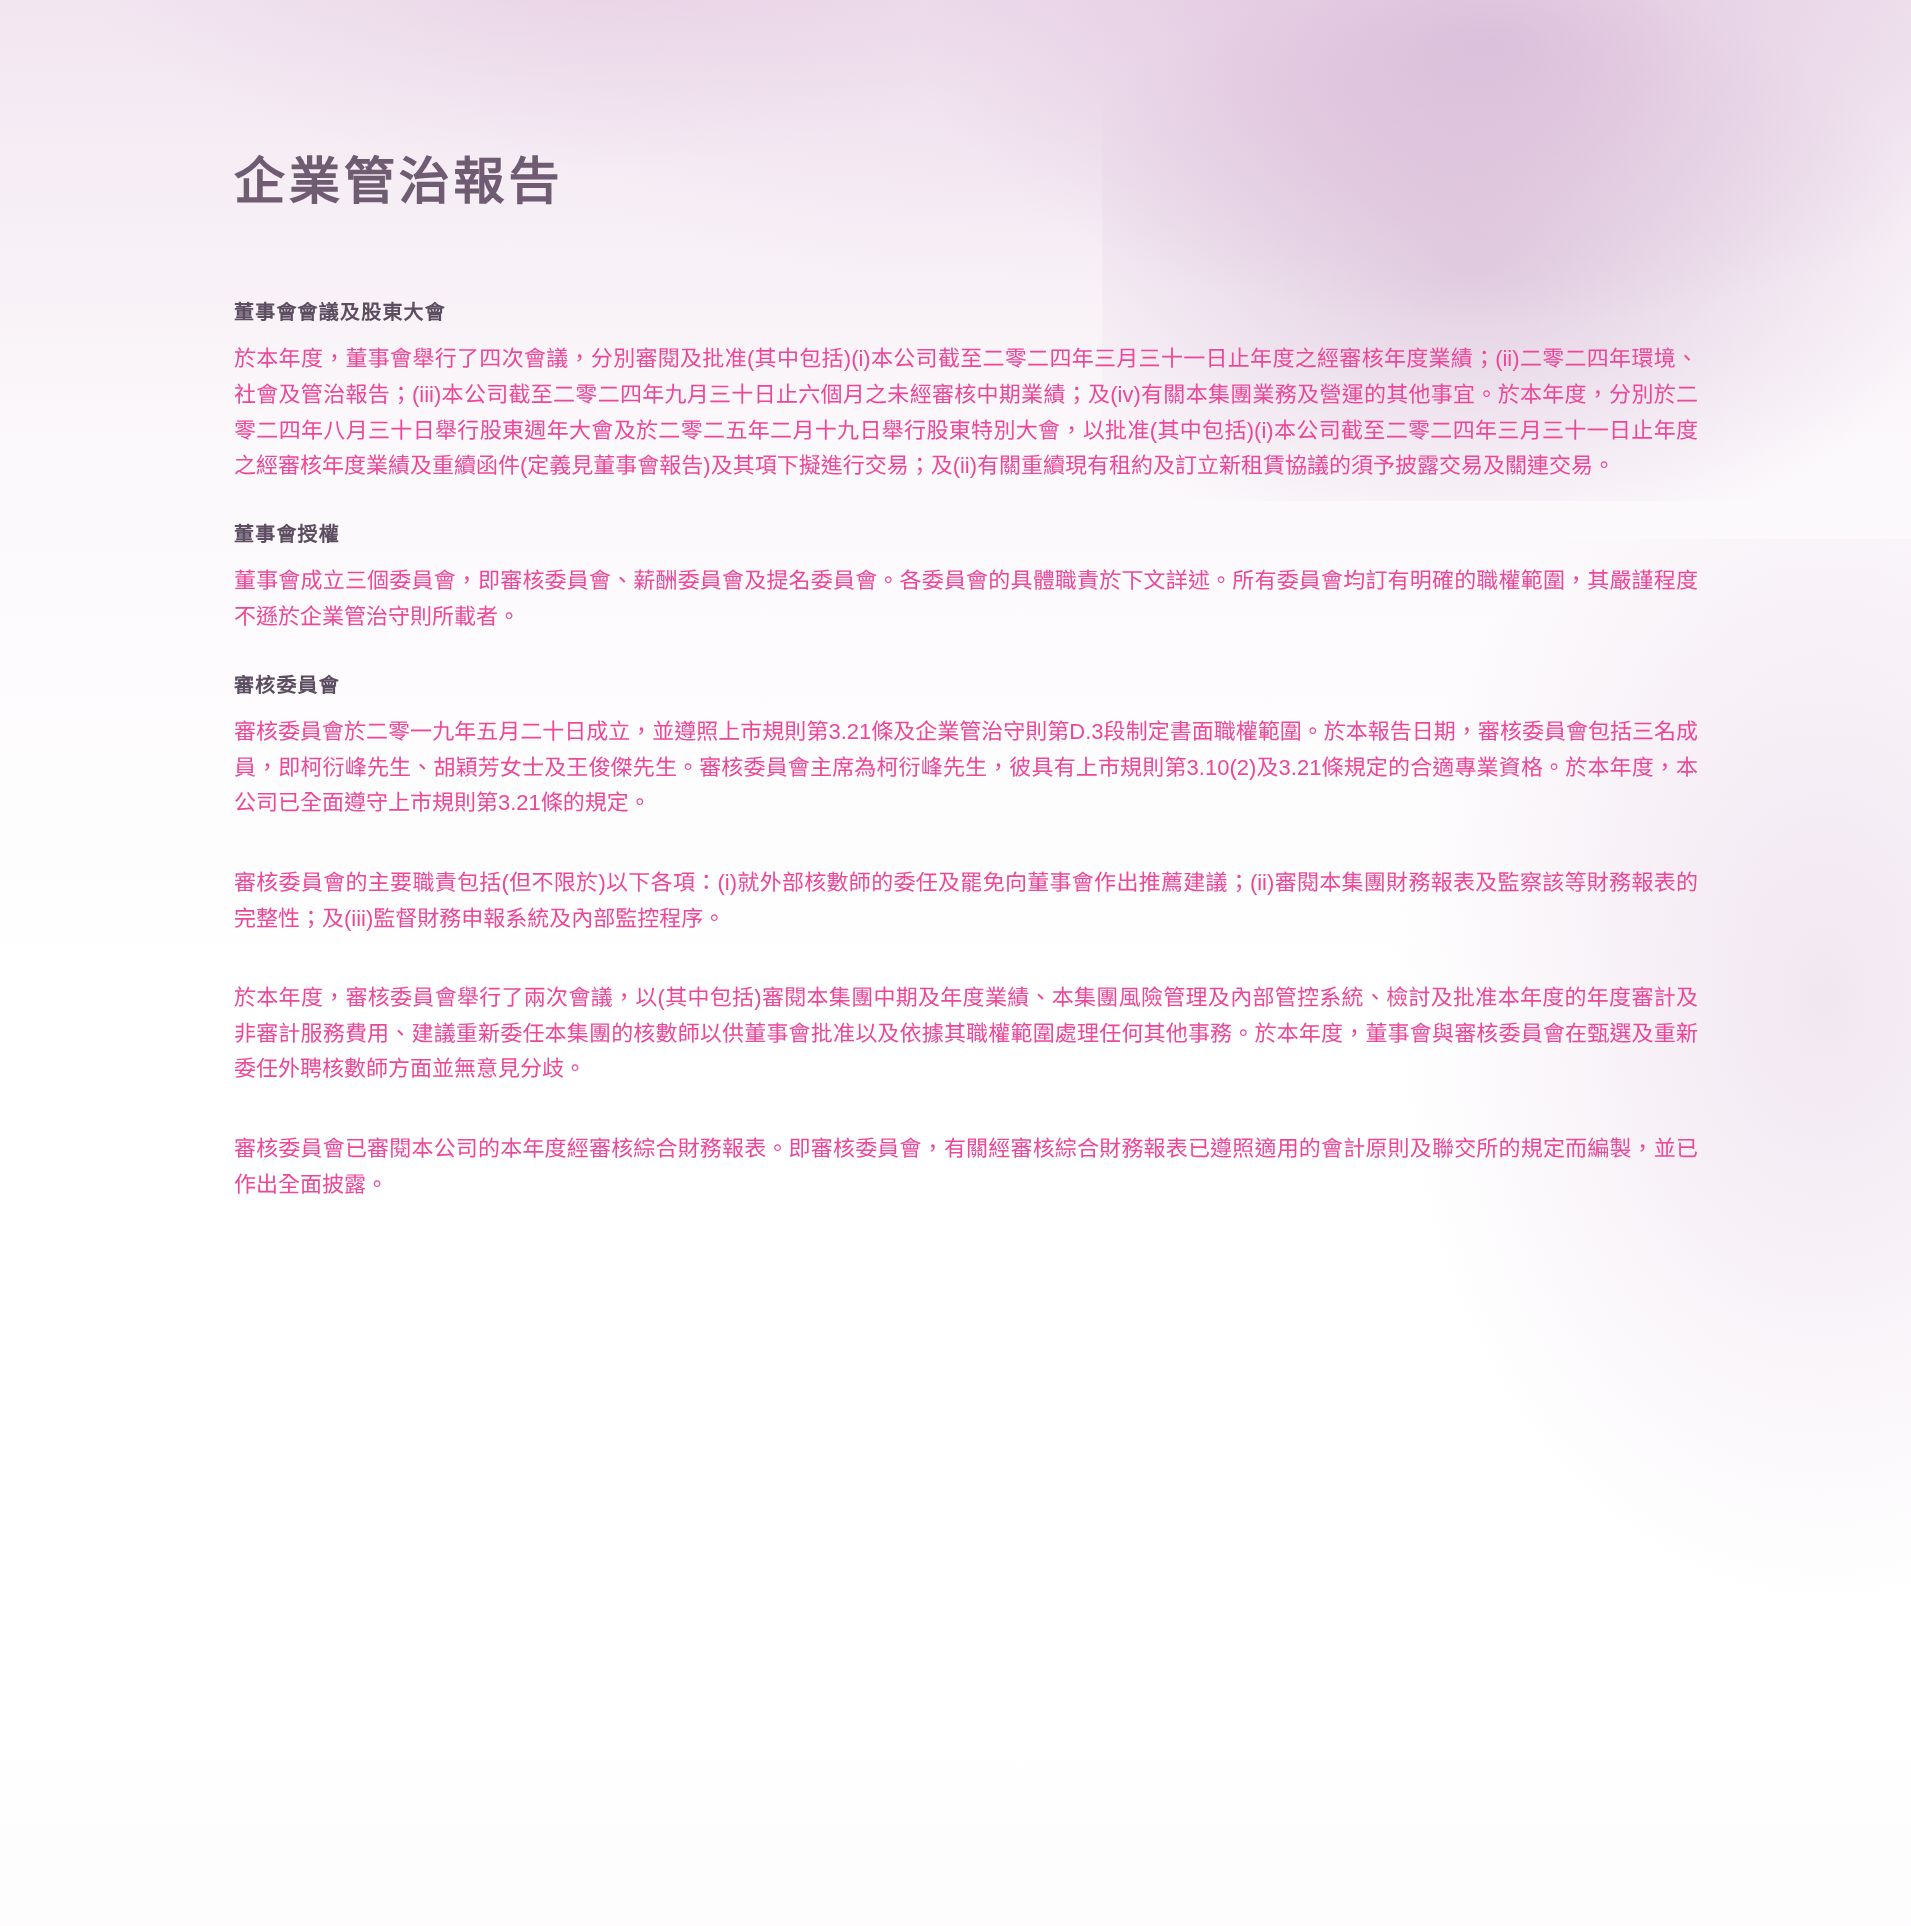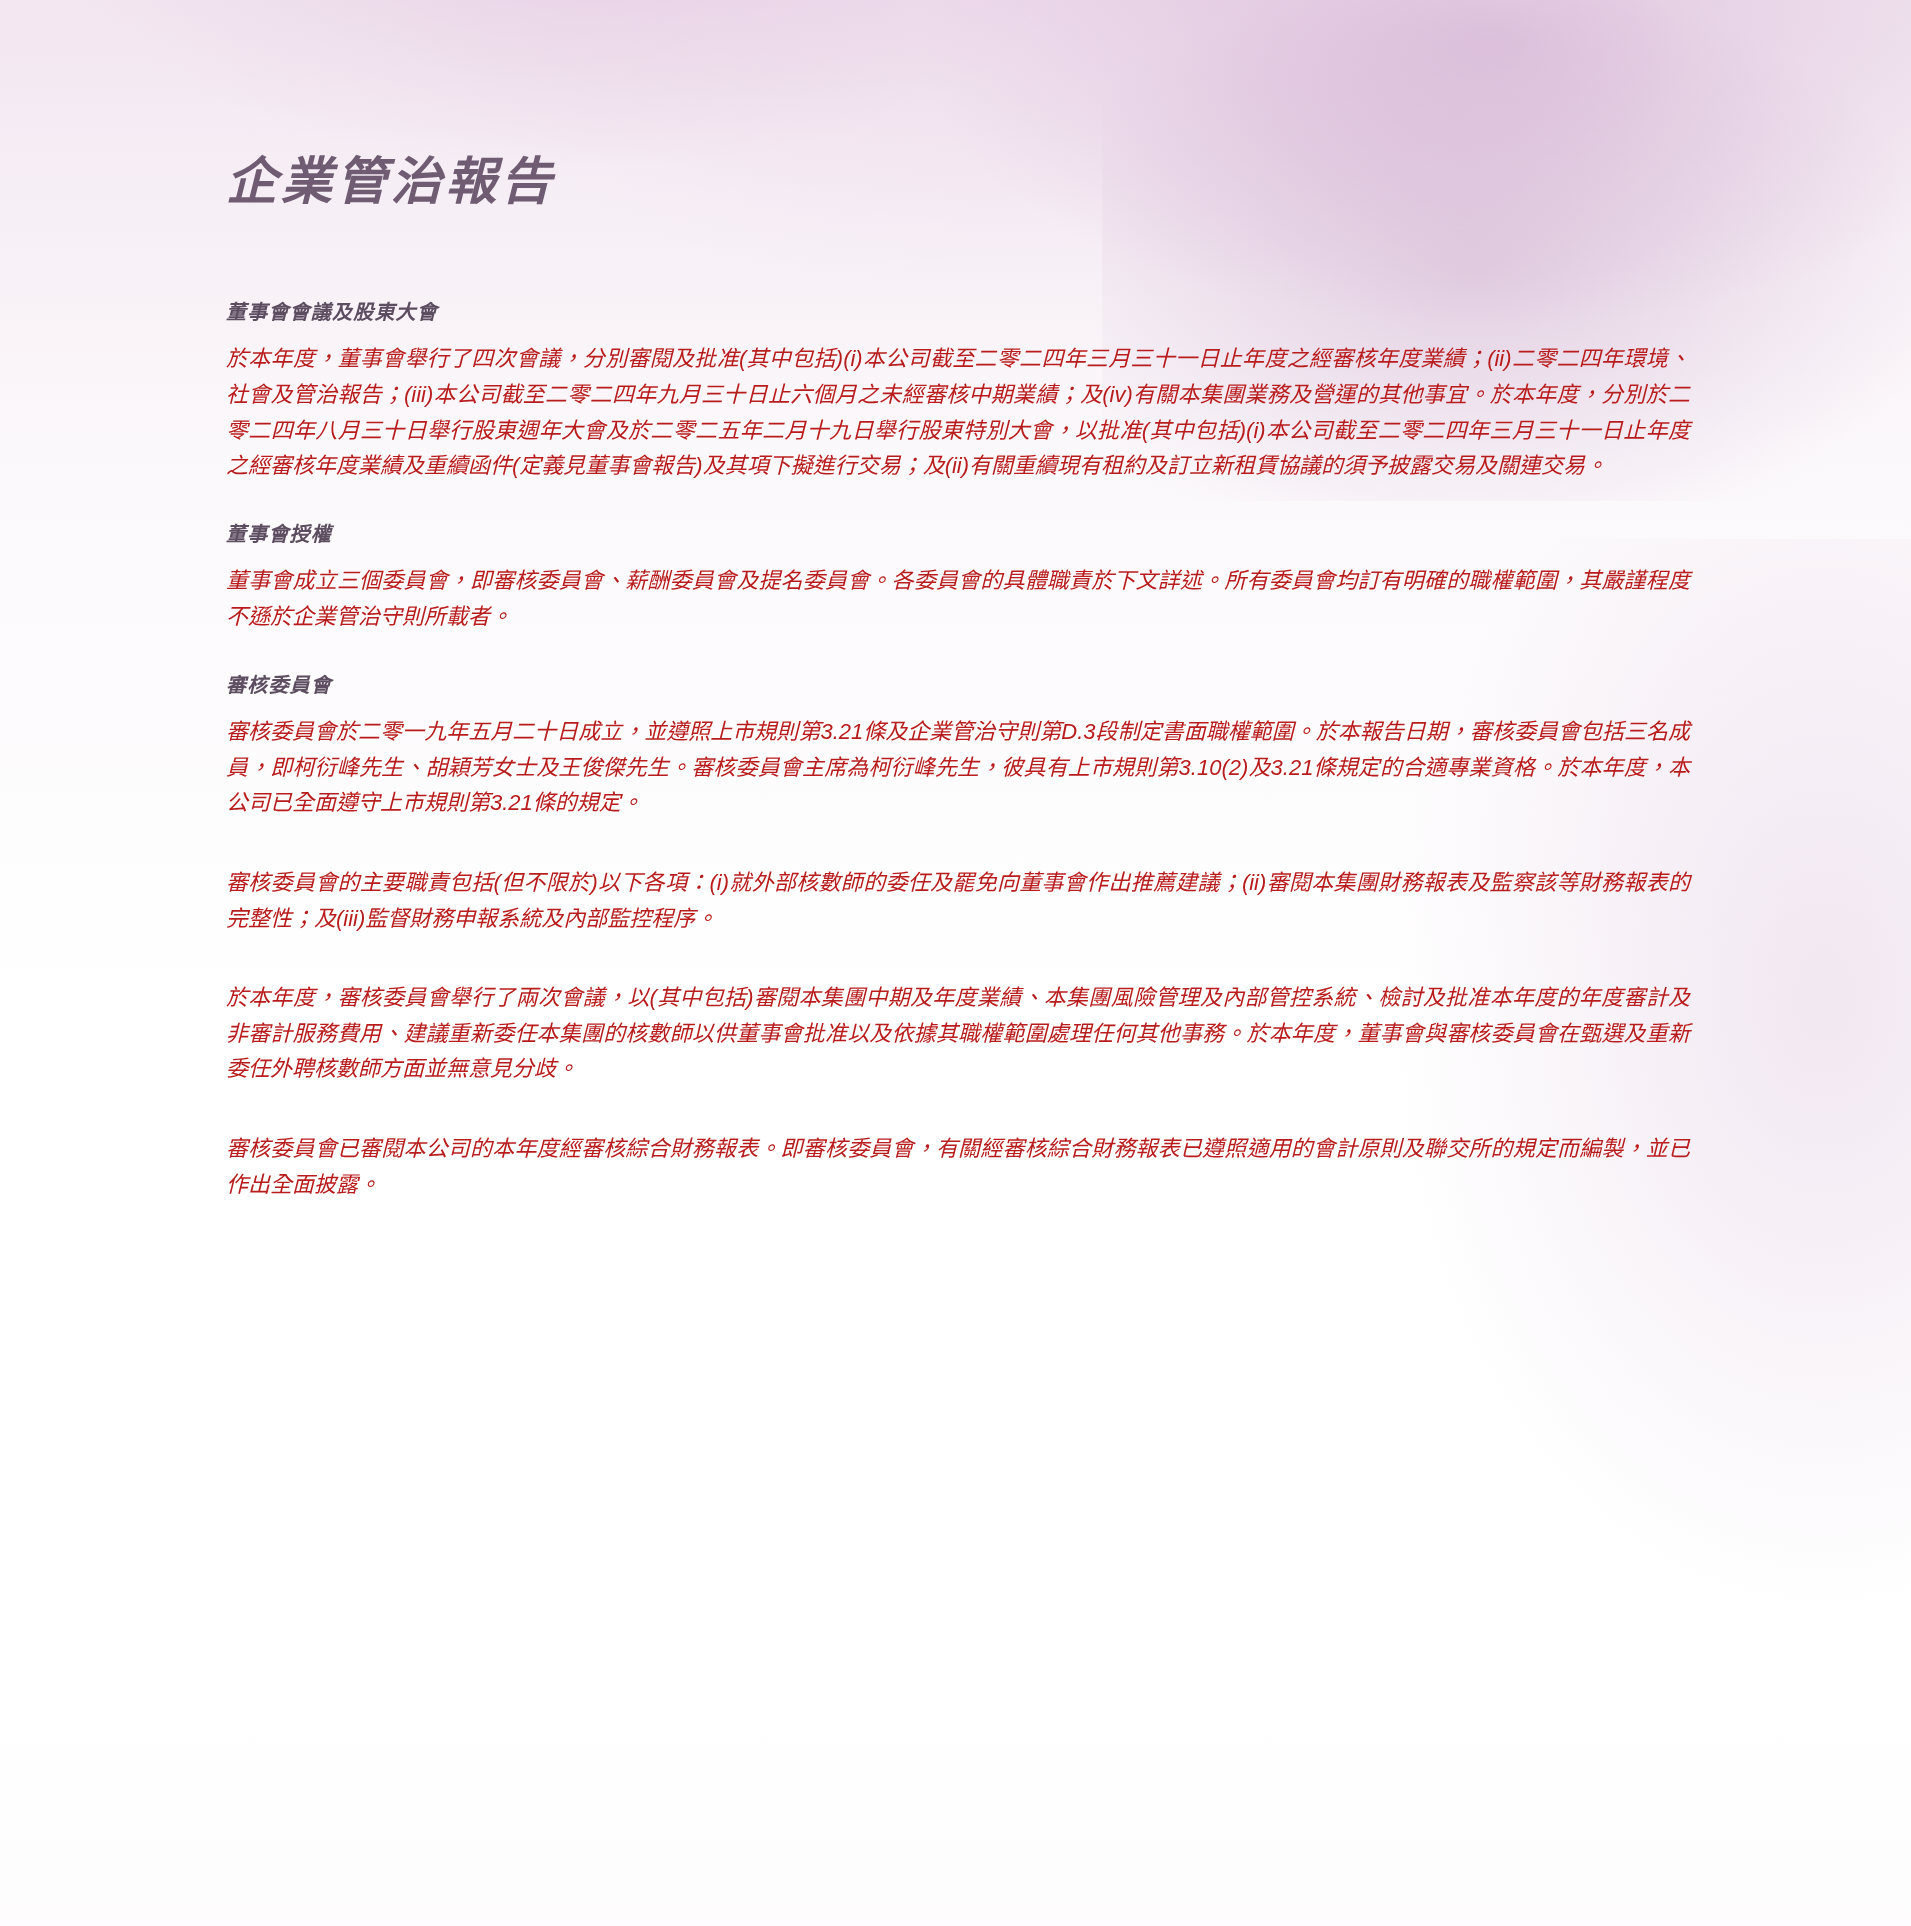--- a/index.html
+++ b/index.html
@@ -52,24 +52,23 @@
     background:
       radial-gradient(ellipse 925px 424px at 12% 105%, rgba(192,140,190,0.34) 0%, rgba(192,140,190,0.0) 64%),
       radial-gradient(ellipse 1156px 385px at 60% 118%, rgba(214,178,212,0.34) 0%, rgba(214,178,212,0.0) 66%),
       linear-gradient(to top, rgba(238,221,236,0.78) 0%, rgba(246,236,245,0.30) 48%, rgba(255,255,255,0) 100%);
     pointer-events: none;
   }
 
   
   .content {
     position: absolute;
-    left: 226px;
+    left: 234px;
     top: 154px;
     width: 1464px;
-    font-style: italic;
   }
   .page-title {
     font-size: 51px;
     font-weight: bold;
     color: #6f5c72;
     letter-spacing: 3.9px;
     margin: 0 0 89px 0;
     line-height: 1.1;
   }
   .section {
@@ -82,21 +81,21 @@
     letter-spacing: 1.2px;
     margin: 0 0 15.4px 0;
     line-height: 1.35;
   }
   .section-heading.gap {
     margin-top: 37px;
   }
   .para {
     font-size: 22px;
     line-height: 1.62;
-    color: #b91c1c;
+    color: #ec4899;
     margin: 0 0 20px 0;
     text-align: justify;
     text-justify: inter-character;
     letter-spacing: 0px;
   }
   .para:last-child { margin-bottom: 0; }
   .para.spaced { margin-top: 44px; }
 </style>
 </head>
 <body>

